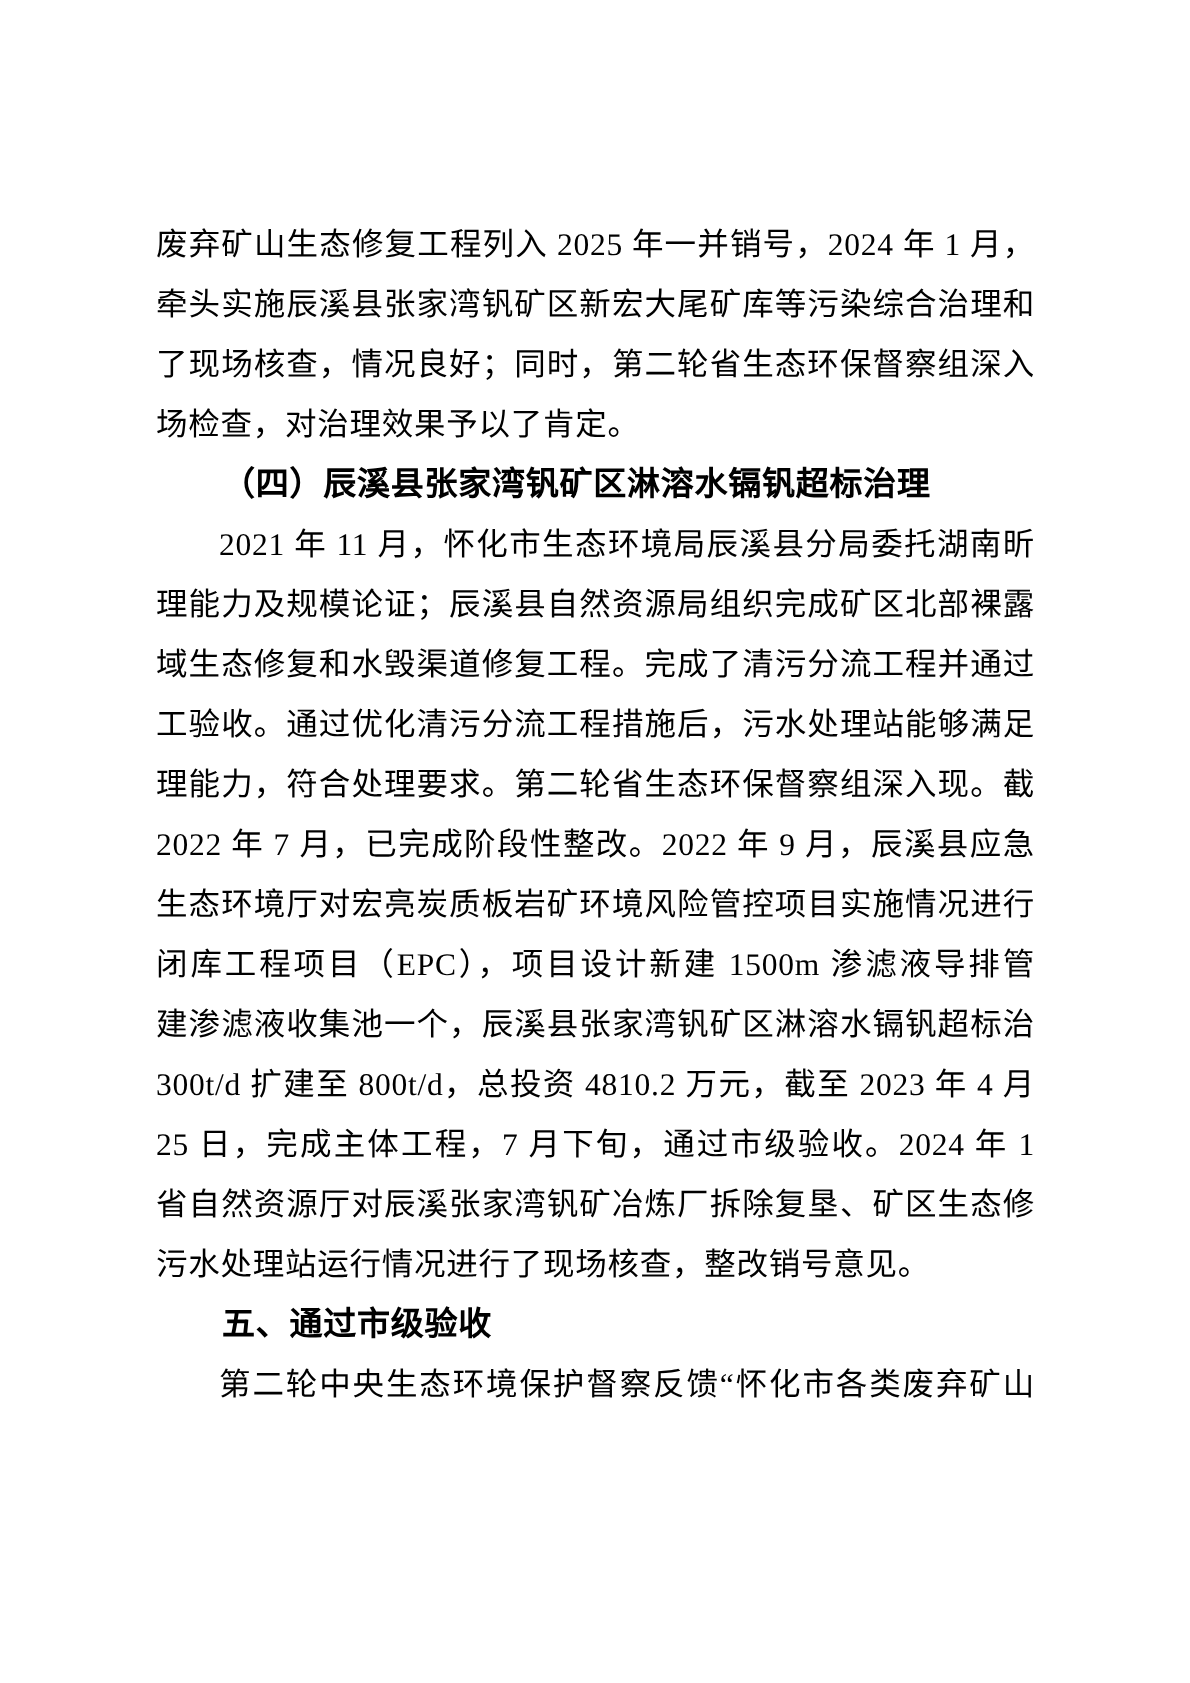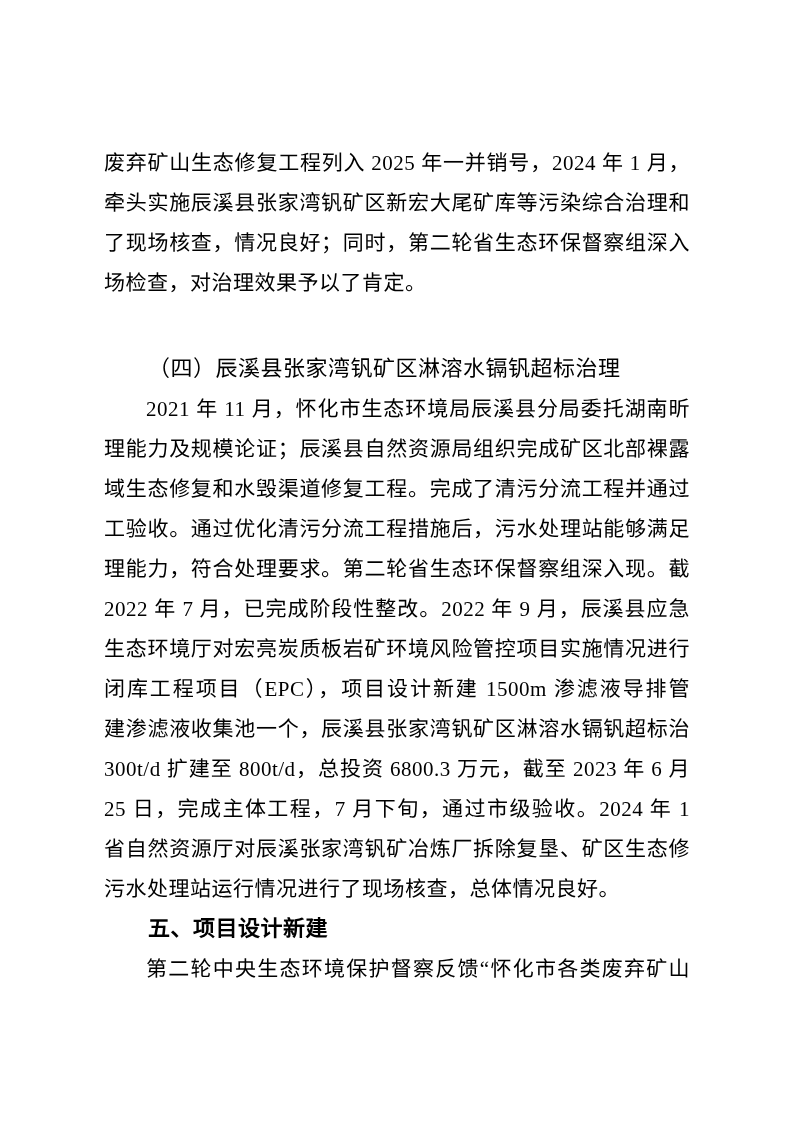--- a/index.html
+++ b/index.html
@@ -46,23 +46,22 @@
     text-indent: 2em;
   }
   
   .block.body .line {
     font-family: "Liberation Serif", serif;
     font-weight: 400;
   }
   
   .block.heading2 .line {
     font-family: "Liberation Serif", serif;
-    font-weight: 400;
+    font-weight: 700;
     font-size: 22px;
-    margin-top: 46px;
   }
   
   .block.heading1 .line {
     font-family: "Liberation Sans", sans-serif;
     font-weight: 700;
     font-size: 22px;
   }
 </style>
 </head>
 <body>
@@ -81,25 +80,25 @@
       <div class="block body">
         <div class="line just indent">2021 年 11 月，怀化市生态环境局辰溪县分局委托湖南昕沅</div>
         <div class="line just">理能力及规模论证；辰溪县自然资源局组织完成矿区北部裸露区</div>
         <div class="line just">域生态修复和水毁渠道修复工程。完成了清污分流工程并通过竣</div>
         <div class="line just">工验收。通过优化清污分流工程措施后，污水处理站能够满足处</div>
         <div class="line just">理能力，符合处理要求。第二轮省生态环保督察组深入现。截至</div>
         <div class="line just">2022 年 7 月，已完成阶段性整改。2022 年 9 月，辰溪县应急局</div>
         <div class="line just">生态环境厅对宏亮炭质板岩矿环境风险管控项目实施情况进行</div>
         <div class="line just">闭库工程项目（EPC），项目设计新建 1500m 渗滤液导排管道，新</div>
         <div class="line just">建渗滤液收集池一个，辰溪县张家湾钒矿区淋溶水镉钒超标治理</div>
-        <div class="line just">300t/d 扩建至 800t/d，总投资 6800.3 万元，截至 2023 年 6 月</div>
+        <div class="line just">300t/d 扩建至 800t/d，总投资 4810.2 万元，截至 2023 年 4 月</div>
         <div class="line just">25 日，完成主体工程，7 月下旬，通过市级验收。2024 年 1 月，</div>
         <div class="line just">省自然资源厅对辰溪张家湾钒矿冶炼厂拆除复垦、矿区生态修复、</div>
-        <div class="line">污水处理站运行情况进行了现场核查，总体情况良好。</div>
+        <div class="line">污水处理站运行情况进行了现场核查，整改销号意见。</div>
       </div>
       <div class="block heading1">
-        <div class="line indent">五、项目设计新建</div>
+        <div class="line indent">五、通过市级验收</div>
       </div>
       <div class="block body">
         <div class="line just indent">第二轮中央生态环境保护督察反馈“怀化市各类废弃矿山治</div>
       </div>
     </div>
 </div>
 
 </body></html>

